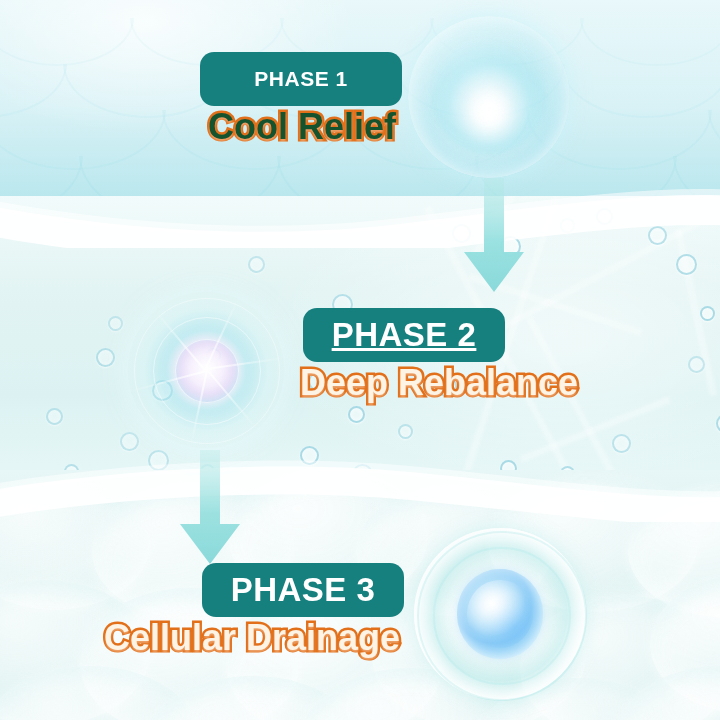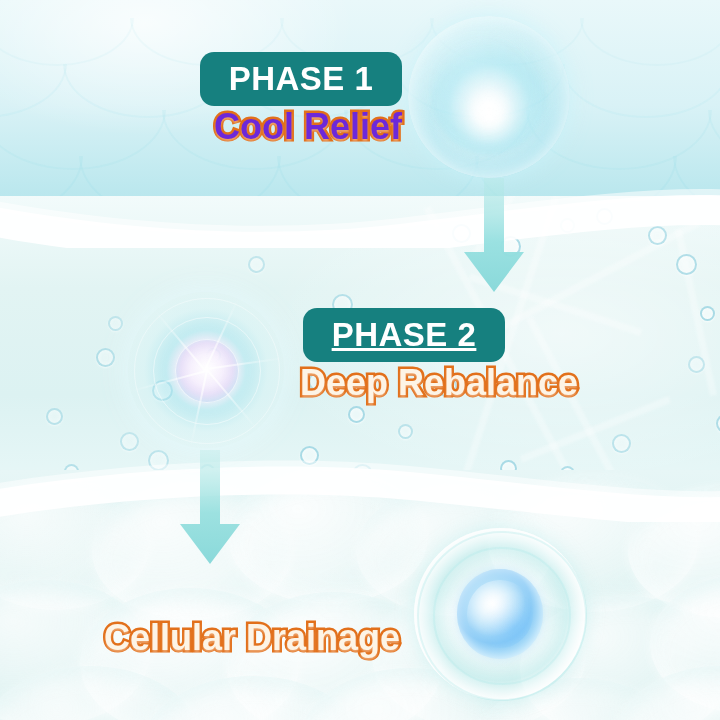--- a/index.html
+++ b/index.html
@@ -262,21 +262,22 @@
     <defs>
       <linearGradient id="agrad2" x1="0" y1="0" x2="0" y2="1">
         <stop offset="0%" stop-color="#bfecea" stop-opacity="0.45"></stop>
         <stop offset="55%" stop-color="#98e0df" stop-opacity="0.95"></stop>
         <stop offset="100%" stop-color="#8ad9da" stop-opacity="1"></stop>
       </linearGradient>
     </defs>
     <path d="M22,0 L42,0 L42,74 L62,74 L32,114 L2,74 L22,74 Z" fill="url(#agrad2)"></path>
   </svg>
 
-  <div class="badge" id="badge1" style="left: 200px; top: 52px; width: 202px; height: 54px; font-size: 33px; background: rgb(22, 128, 127); color: rgb(255, 255, 255);">PHASE 1</div>
-  <div class="caption" id="cap1" style="left: 202px; top: 106px; width: 200px; text-align: right; font-size: 36px; color: #6d28d9; -webkit-text-stroke: 5px rgb(226, 112, 27);">Cool Relief</div>
+  <div class="badge" id="badge1" style="left: 200px; top: 52px; width: 202px; height: 54px; font-size: 21px; background: rgb(22, 128, 127); color: rgb(255, 255, 255);">PHASE 1</div>
+  <div class="caption" id="cap1" style="left: 202px; top: 106px; width: 200px; text-align: center; font-size: 36px; color: #14532d; -webkit-text-stroke: 5px rgb(226, 112, 27);">Cool Relief</div>
 
   <div class="badge" id="badge2" style="left: 303px; top: 308px; width: 202px; height: 54px; font-size: 33px; background: rgb(22, 128, 127); color: rgb(255, 255, 255); text-decoration: underline;">PHASE 2</div>
   <div class="caption" id="cap2" style="left: 300px; top: 362px; width: 270px; text-align: center; font-size: 36px; color: rgb(253, 244, 230); -webkit-text-stroke: 5px rgb(226, 112, 27);">Deep Rebalance</div>
 
+  <div class="badge" id="badge3" style="left: 202px; top: 563px; width: 202px; height: 54px; font-size: 33px; background: rgb(22, 128, 127); color: rgb(255, 255, 255);">PHASE 3</div>
   <div class="caption" id="cap3" style="left: 82px; top: 617px; width: 340px; text-align: center; font-size: 36px; color: rgb(253, 244, 230); -webkit-text-stroke: 5px rgb(226, 112, 27);">Cellular Drainage</div>
 
 </div>
 
 </body></html>

